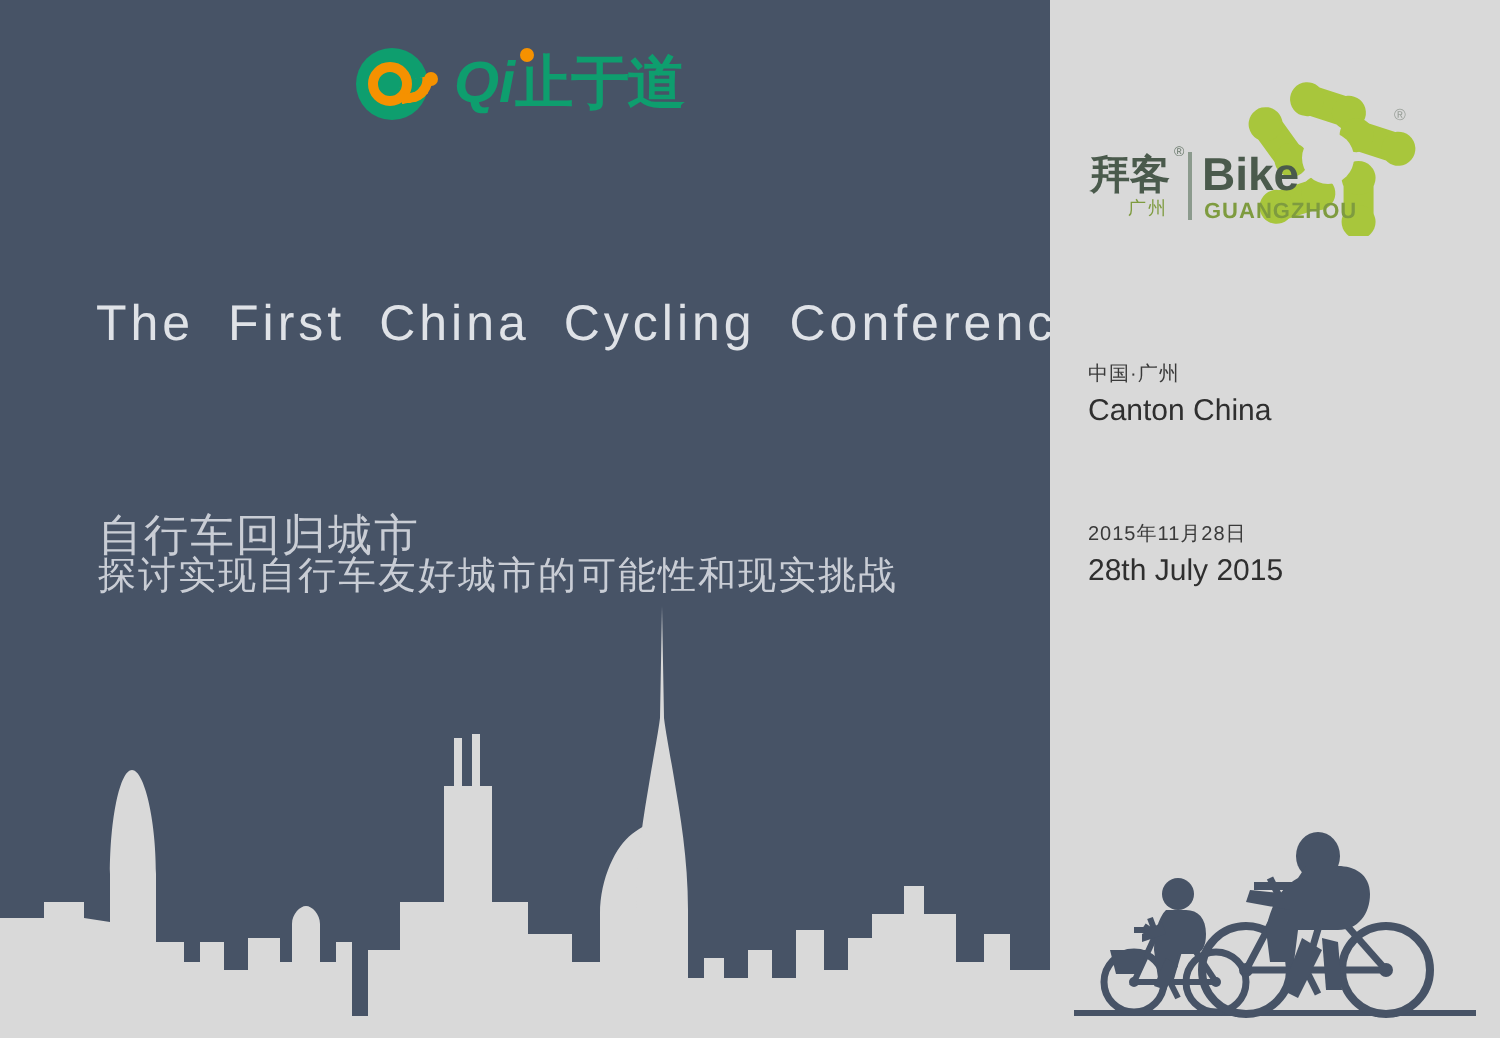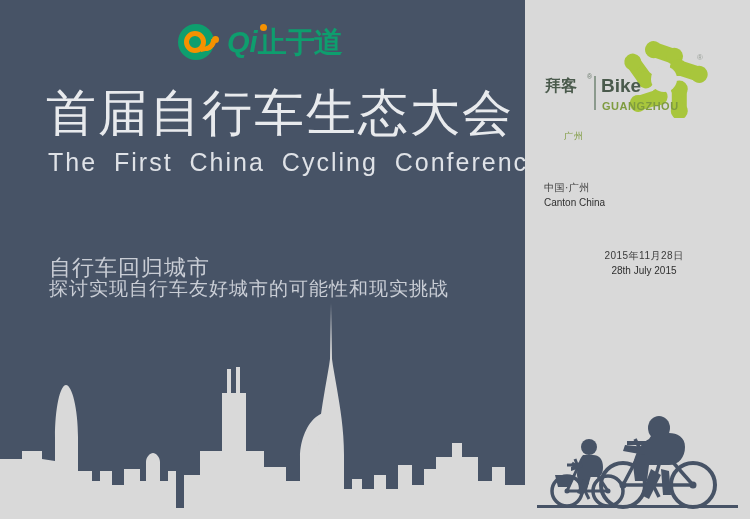--- a/index.html
+++ b/index.html
@@ -194,56 +194,55 @@
     position: absolute;
     left: 155px;
     top: 13px;
     font-size: 8px;
     color: #9aa09a;
   }
   #baike-cn {
     position: absolute;
     left: 3px;
     top: 38px;
-    font-size: 16px;
+    font-size: 20px;
     font-weight: bold;
     color: #4a5a4c;
     letter-spacing: 0px;
     line-height: 1;
   }
   #baike-reg {
     position: absolute;
     left: 45px;
     top: 33px;
     font-size: 7px;
     color: #6b7a6d;
   }
   #baike-gz {
     position: absolute;
     left: 22px;
     top: 60px;
     font-size: 9px;
     color: #7e9b3f;
     letter-spacing: 1px;
     line-height: 1;
-    margin-top: 32px;
   }
   #logo-divider {
     position: absolute;
     left: 52px;
     top: 36px;
     width: 1.5px;
     height: 34px;
     background: #8b9a8d;
   }
   #bike-en {
     position: absolute;
     left: 59px;
     top: 36px;
-    font-size: 19px;
+    font-size: 23px;
     font-weight: bold;
     color: #4a5a4c;
     line-height: 1;
     letter-spacing: 0px;
   }
   #gz-en {
     position: absolute;
     left: 60px;
     top: 61px;
     font-size: 11px;
@@ -260,28 +259,28 @@
     width: 200px;
   }
   .info-cn {
     font-size: 10px;
     color: #3a3a3a;
     line-height: 1.5;
     letter-spacing: 0.5px;
     white-space: nowrap;
   }
   .info-en {
-    font-size: 10px;
+    font-size: 15px;
     color: #2f2f2f;
     line-height: 1.5;
     letter-spacing: 0px;
     white-space: nowrap;
   }
   #info-location { top: 180px; }
-  #info-date     { top: 248px; text-align: center; }
+  #info-date     { top: 260px; }
   #info-host     { top: 346px; }
 
   
   #cyclists {
     position: absolute;
     left: 10px;
     bottom: 8px;
     display: block;
   }
 </style>
@@ -297,21 +296,20 @@
         <div class="ring"></div>
         <div class="loop-outer"></div>
         <div class="loop-tail"></div>
         <div class="loop-dot"></div>
       </div>
       <div id="qi-wordmark"><span>Qi</span><span class="cn">止于道</span>
         <div id="qi-dot"></div>
       </div>
     </div>
 
-    <div id="headline-cn">首届自行车生态大会</div>
     <div id="headline-en">The First China Cycling Conference</div>
 
     <div id="sub-1">自行车回归城市</div>
     <div id="sub-2">探讨实现自行车友好城市的可能性和现实挑战</div>
 
     <svg id="skyline" viewBox="0 0 525 230" preserveAspectRatio="none">
       <path fill="#d9d9d9" d="
         M0,170
         L22,170 L22,162 L42,162 L42,170 L55,172 L55,148
         C55,120 60,96 66,96

